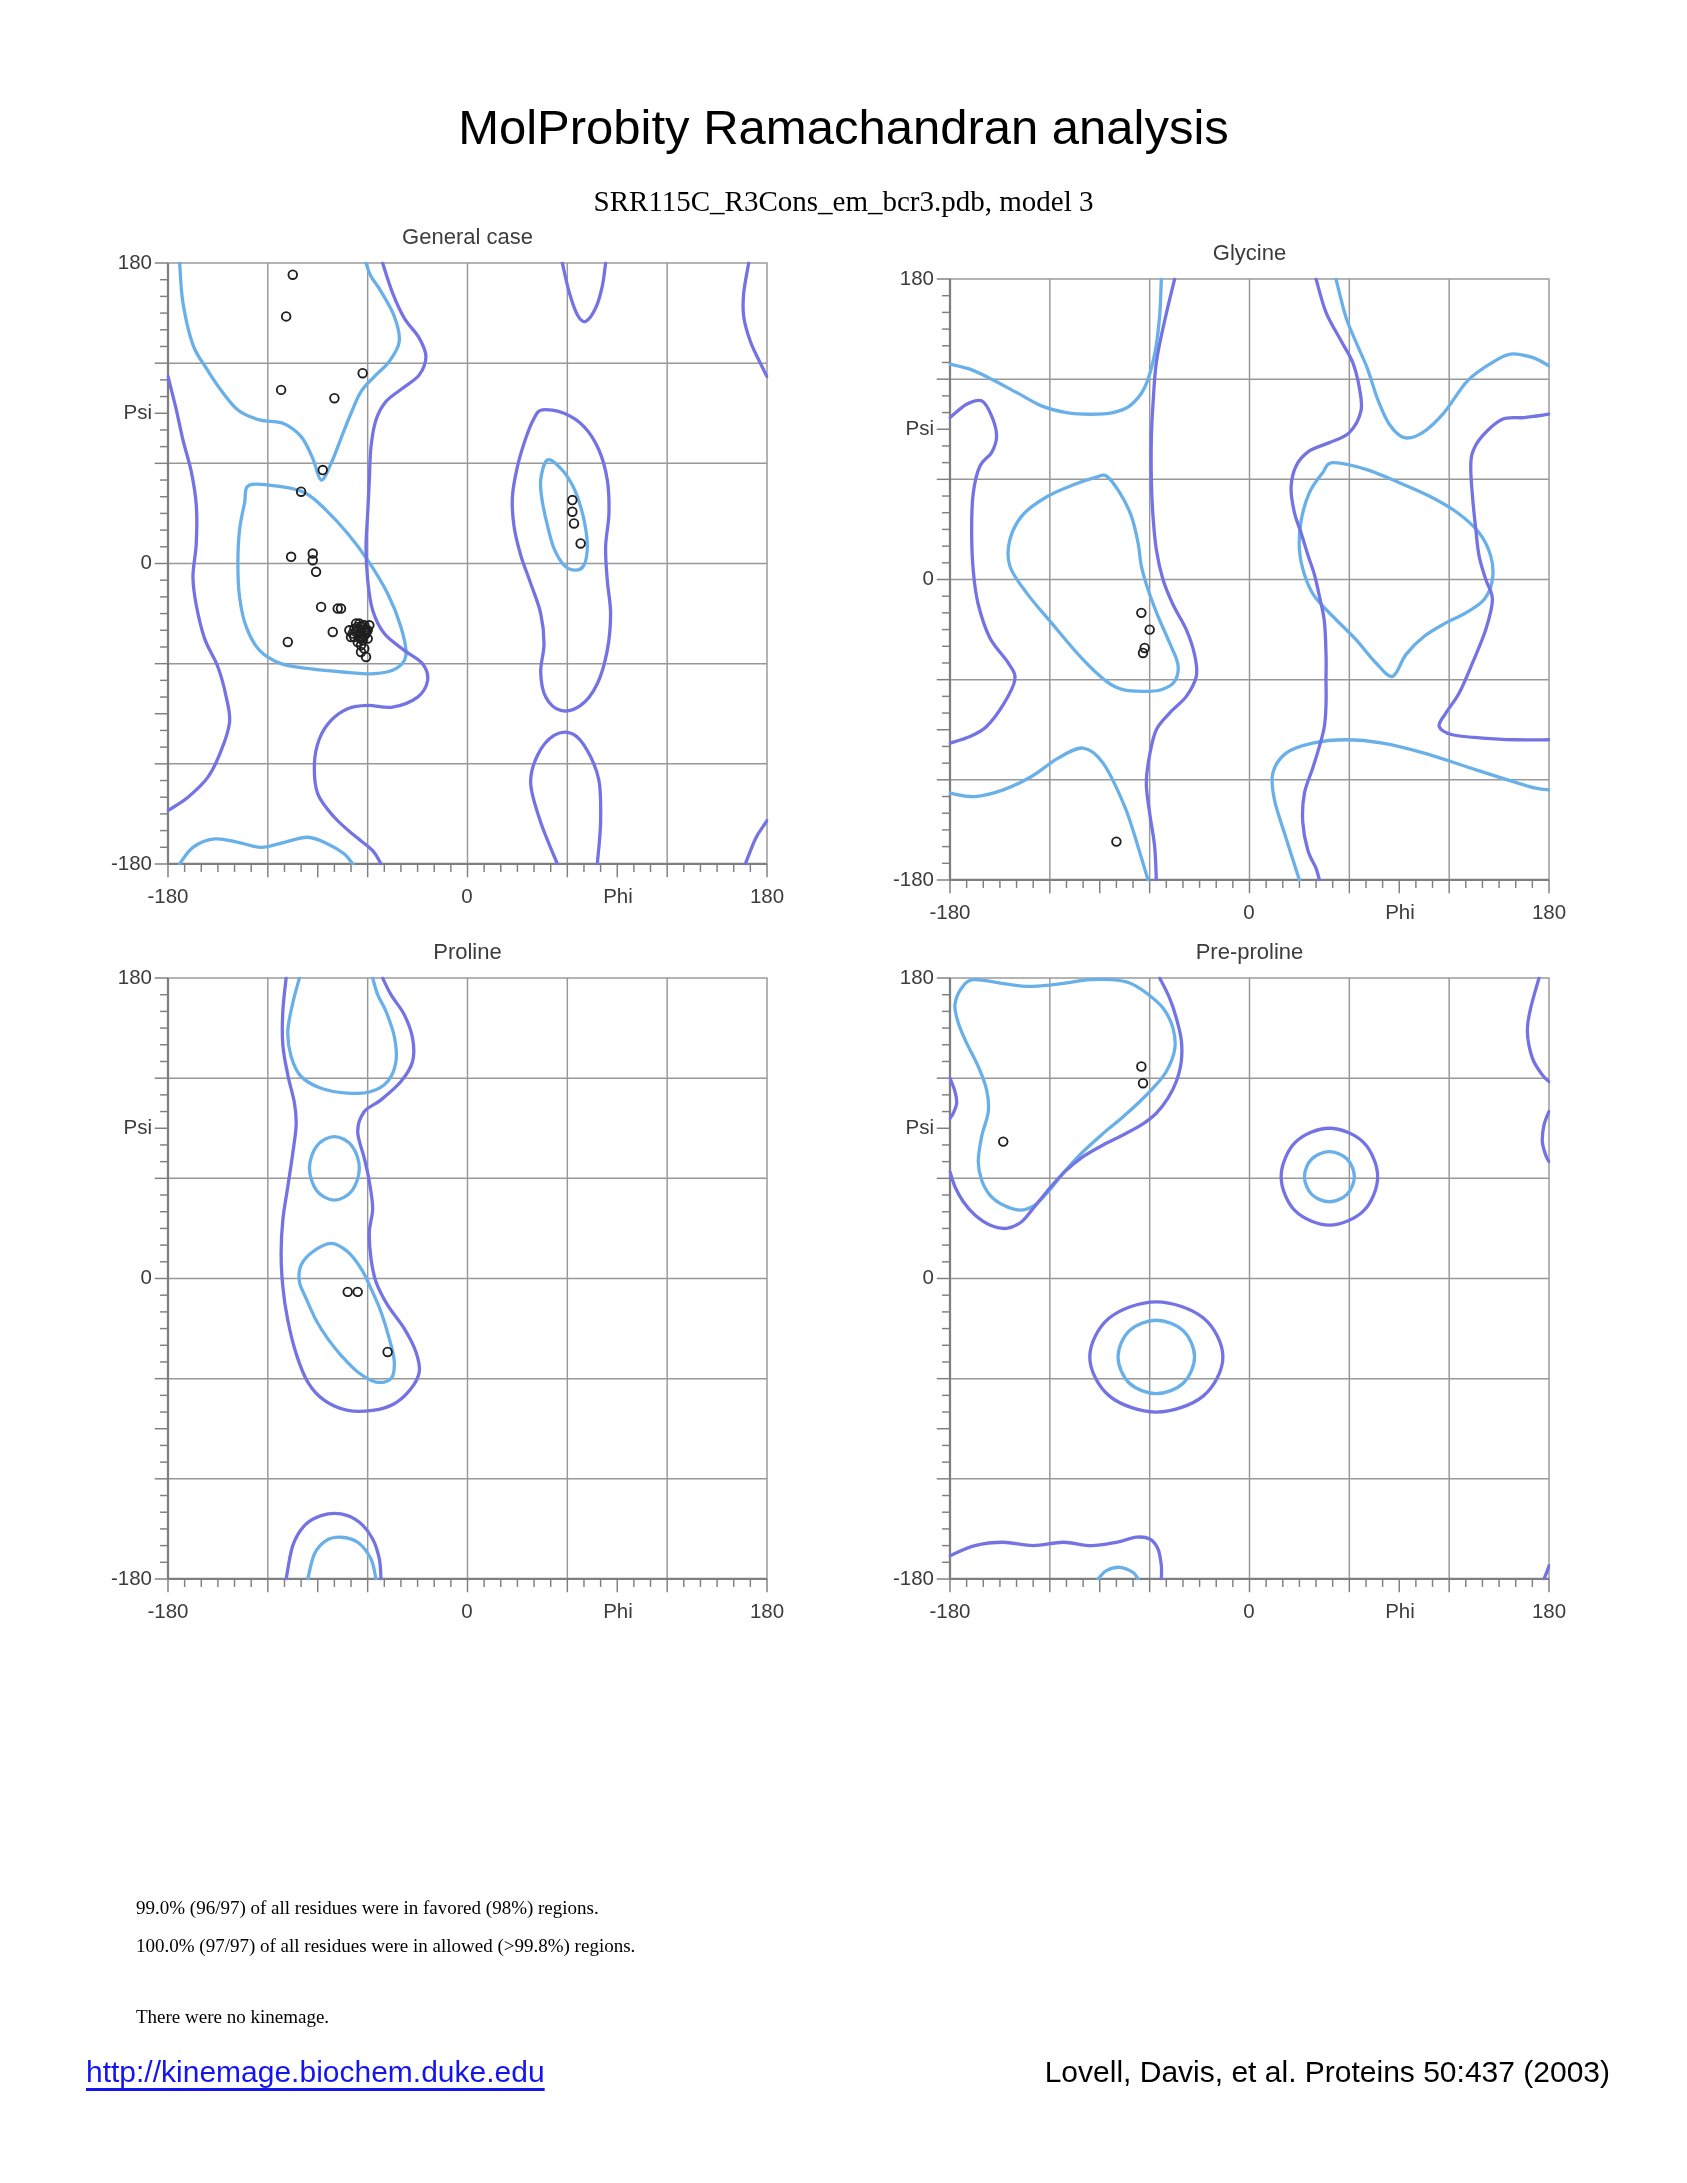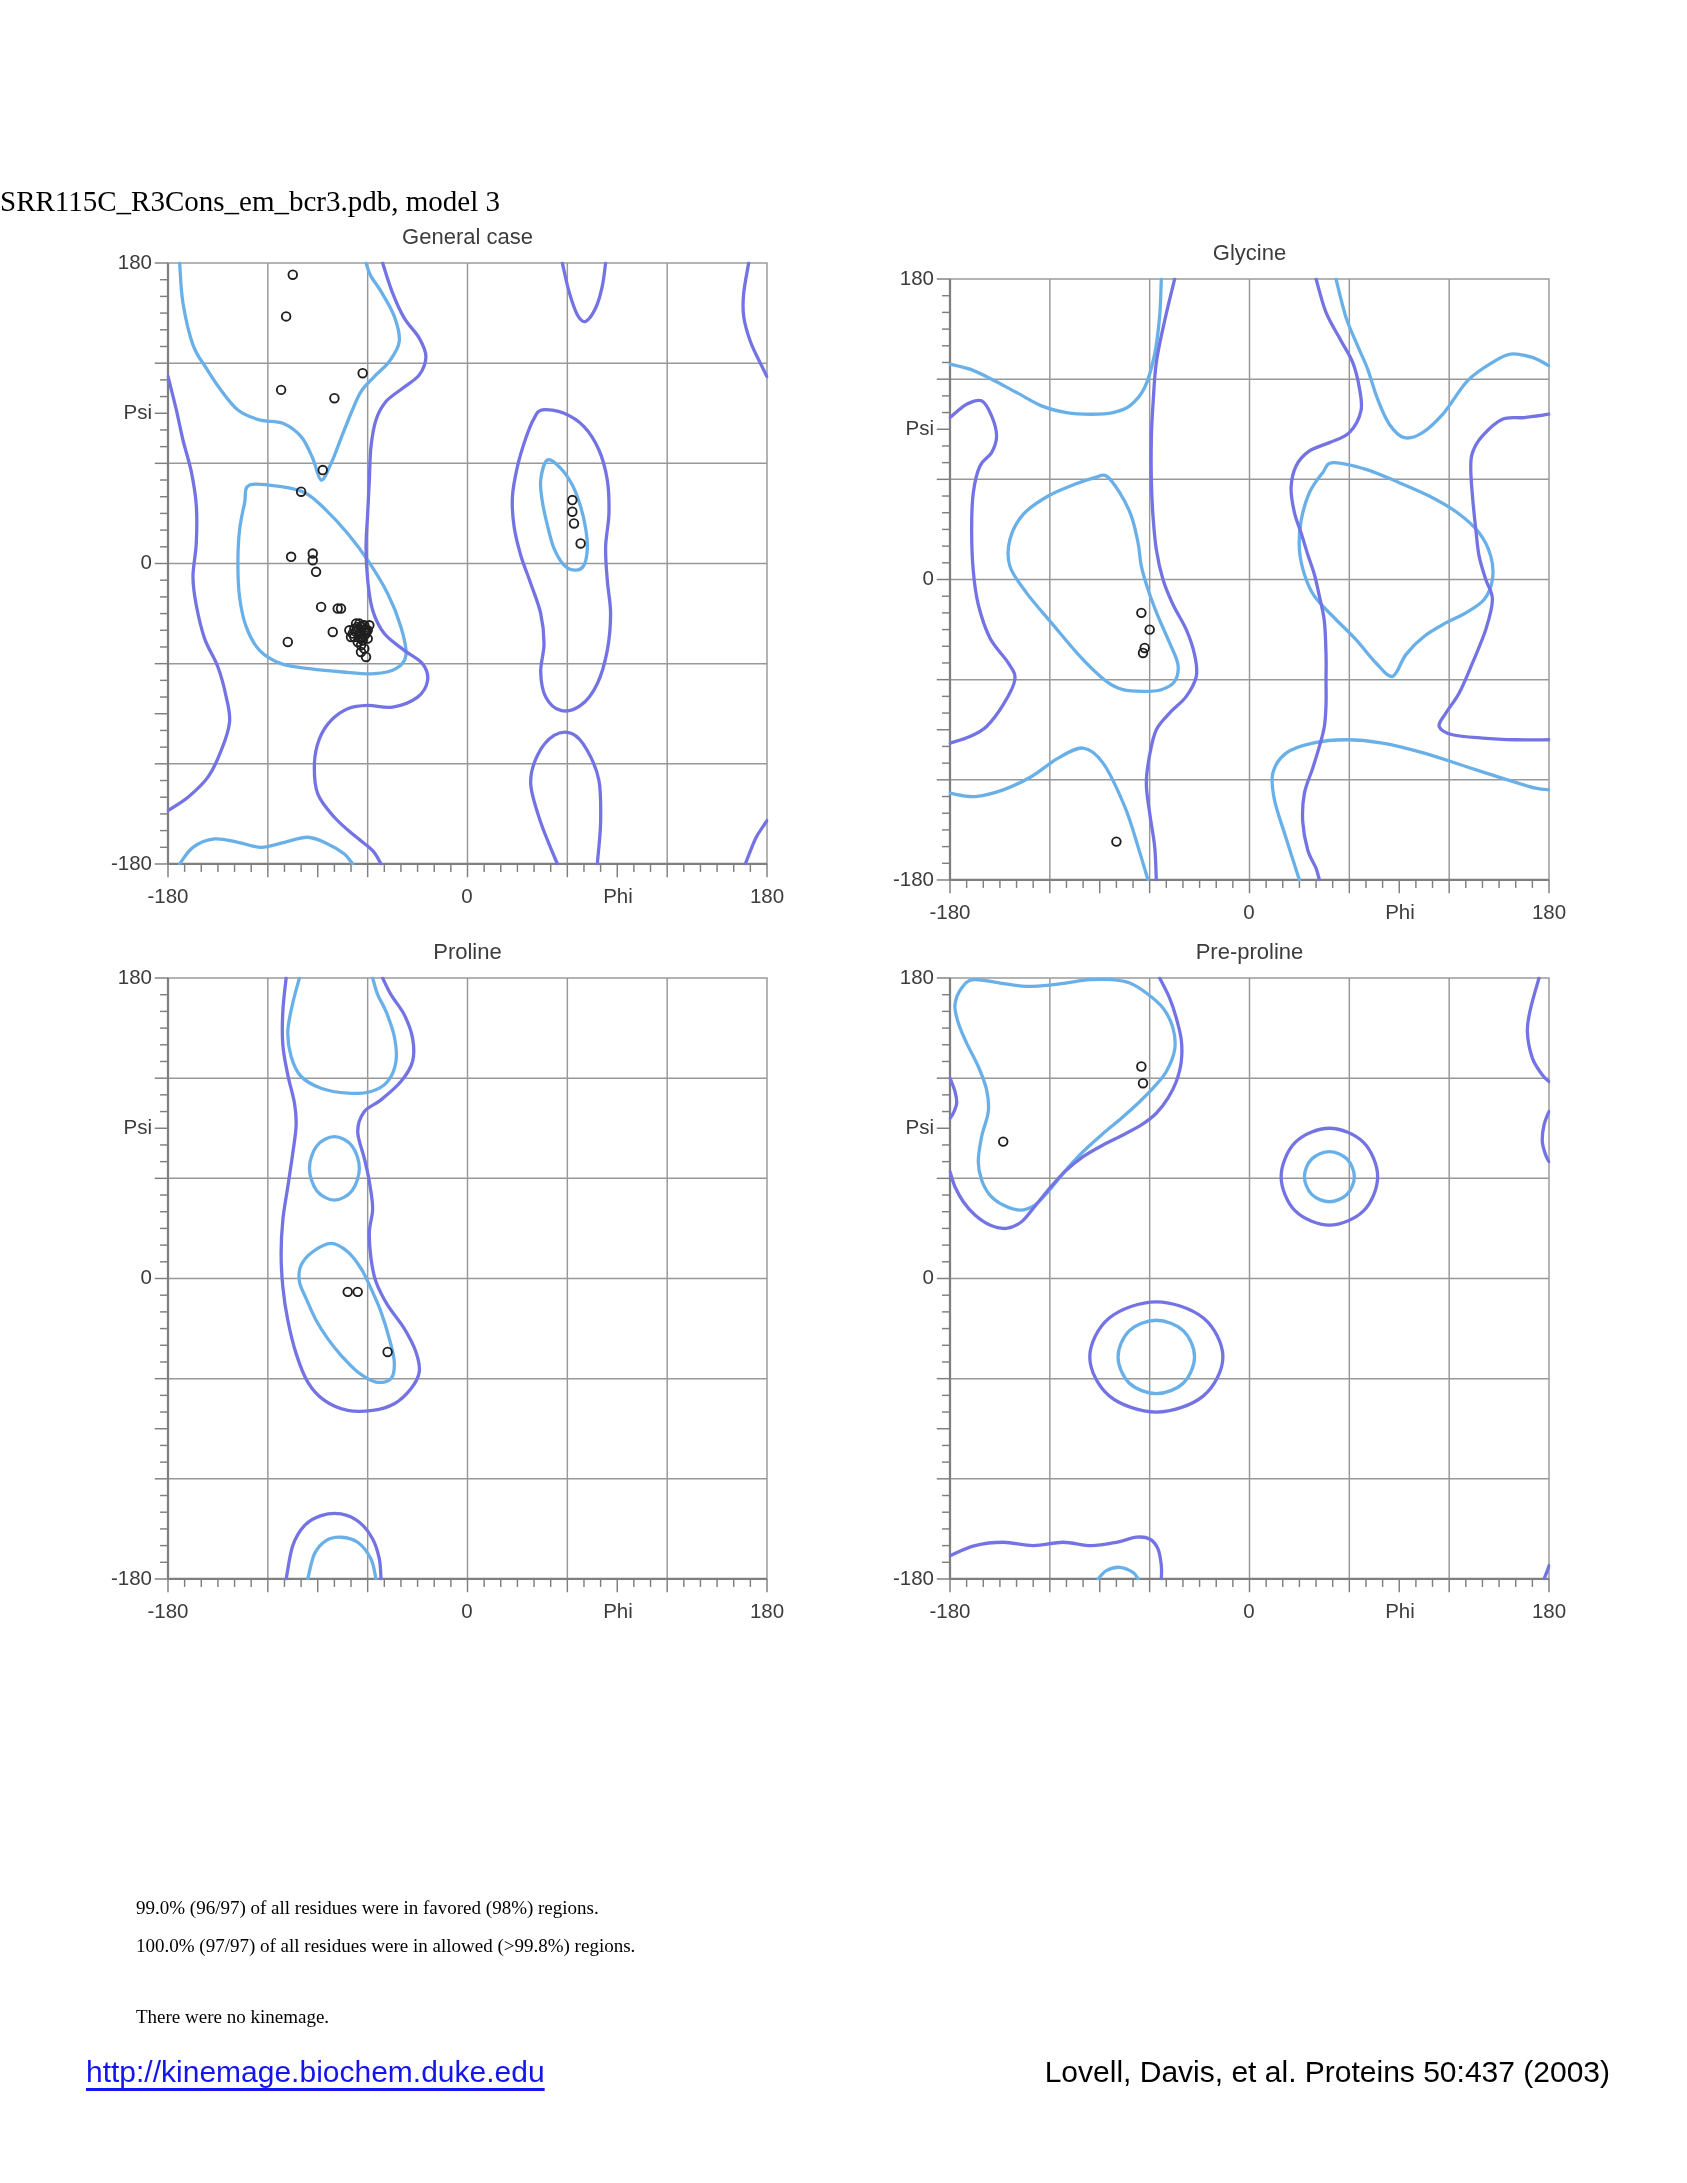--- a/index.html
+++ b/index.html
@@ -1,20 +1,20 @@
 <!DOCTYPE html>
 <html style="font-size:10.6px"><head>
 <meta charset="utf-8">
 <style>
   html,body{margin:0;padding:0;background:#fff;}
   .page{position:relative;width:1687px;height:2183px;background:#ffffff;overflow:hidden;
         font-family:"Liberation Sans",sans-serif;}
   .title{position:absolute;top:99px;left:0;width:1687px;text-align:center;
          font-size:49px;color:#000;letter-spacing:0px;}
-  .subtitle{position:absolute;top:185px;left:0;width:1687px;text-align:left;
+  .subtitle{position:absolute;top:185px;left:0;width:1687px;text-align:center;
          font-family:"Liberation Serif",serif;font-size:29px;color:#000;}
   .plot{position:absolute;width:728px;height:767px;}
   .ptitle{position:absolute;top:17px;left:99px;width:599px;text-align:center;
           font-size:22px;color:#3c3c3c;}
   .psvg{position:absolute;left:99px;top:56px;width:599px;height:601px;overflow:visible;}
   .ylab{position:absolute;left:0;width:83px;text-align:right;font-size:20.5px;color:#3c3c3c;}
   .yl0{top:43px}.yl1{top:193px}.yl2{top:343px}.yl3{top:644px}
   .xlab{position:absolute;top:677px;width:106px;text-align:center;font-size:20.5px;color:#3c3c3c;}
   .xl0{left:46px}.xl1{left:345px}.xl2{left:496px}.xl3{left:645px}
   .stats-line{position:absolute;left:136px;font-family:"Liberation Serif",serif;
@@ -22,20 +22,21 @@
   .sl1{top:1897px}.sl2{top:1935px}.sl3{top:2006px}
   .footer-link{position:absolute;left:86px;top:2055px;font-size:30px;color:#1414ee;
                text-decoration:underline;text-decoration-thickness:3.3px;text-underline-offset:6px;}
   .footer-cite{position:absolute;right:77px;top:2055px;font-size:30px;color:#000;}
 </style>
 </head>
 <body>
 
 <div class="page">
 
+  <div class="title">MolProbity Ramachandran analysis</div>
   <div class="subtitle">SRR115C_R3Cons_em_bcr3.pdb, model 3</div>
 
   <section class="plot" style="left:69px;top:207px">
     <div class="ptitle">General case</div>
     <div class="ylab yl0">180</div>
     <div class="ylab yl1">Psi</div>
     <div class="ylab yl2">0</div>
     <div class="ylab yl3">-180</div>
     <svg class="psvg" viewBox="0 0 905 908">
         <defs>

